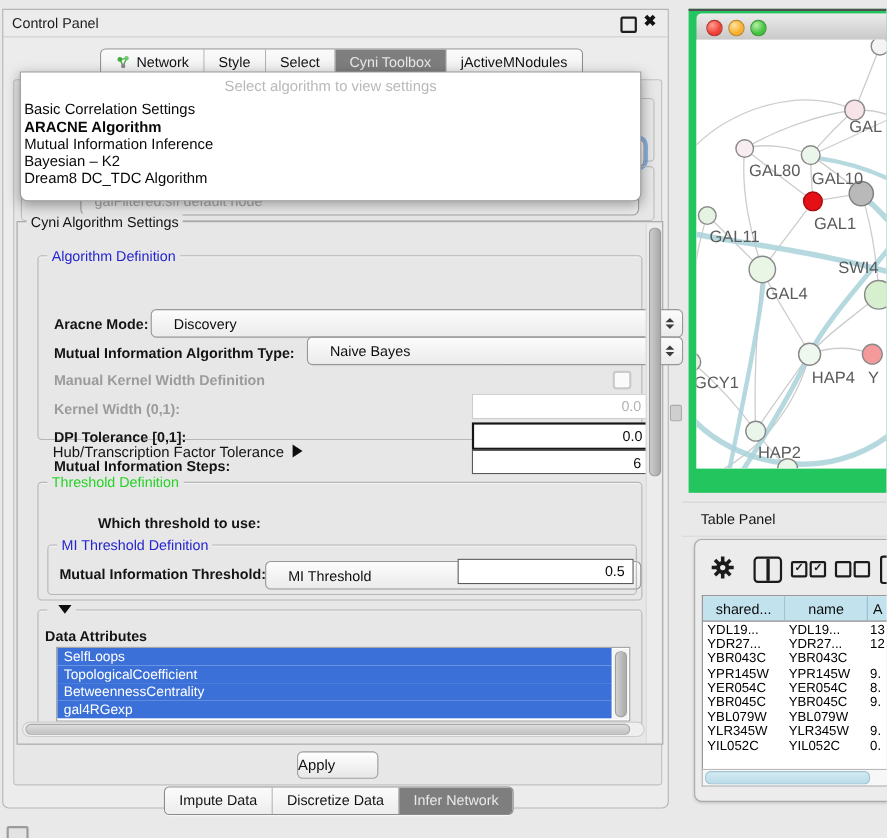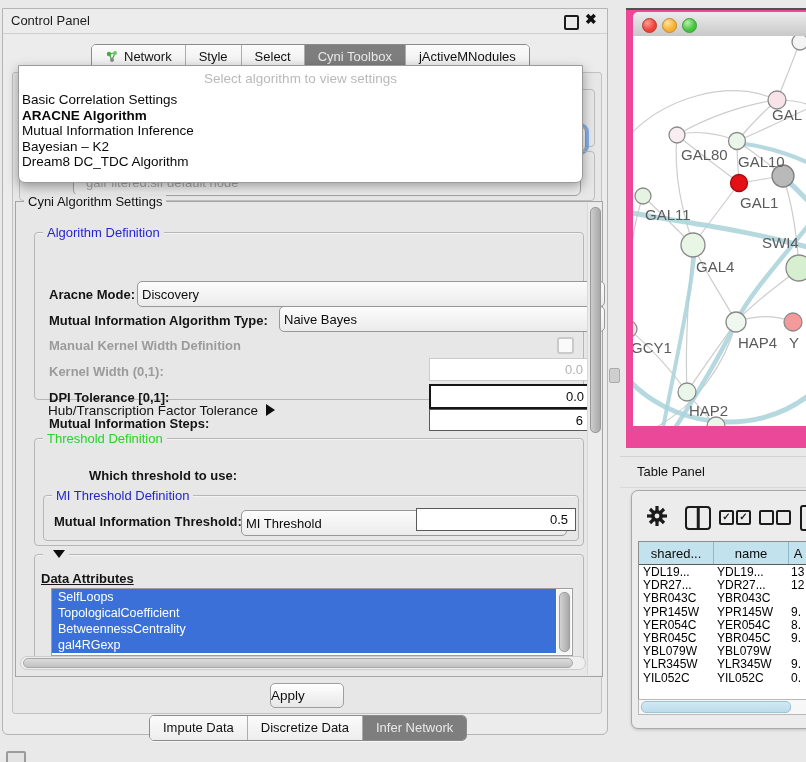--- a/index.html
+++ b/index.html
@@ -54,21 +54,21 @@
   .scrollpane{left:12px;top:192px;width:586px;height:474px;border:1px solid #a5a5a5;background:#e7e7e7;}
   .legend{position:absolute;top:-8px;left:8px;background:#e7e7e7;padding:0 4px;font-size:13px;color:#141414;white-space:nowrap;}
   .legend.blue{color:#2525cf;}
   .legend.green{color:#28d228;}
   .group{position:absolute;border:1px solid #b6b6b6;border-radius:4px;
     box-shadow:inset 0 1px 0 rgba(255,255,255,.55);}
   .lbl{position:absolute;font-size:13px;font-weight:bold;color:#141414;white-space:nowrap;}
   .lbl.dis{color:#9b9b9b;}
   .combo{position:absolute;background:linear-gradient(#fcfcfc,#ebebeb);border:1px solid #989898;
     border-radius:5px;font-size:13px;color:#0c0c0c;display:flex;align-items:center;
-    padding:0 24px 0 4px;white-space:nowrap;}
+    padding:0 24px 0 20px;white-space:nowrap;}
   .spinner{position:absolute;right:7px;top:50%;transform:translateY(-50%);display:flex;flex-direction:column;gap:2px;}
   .spinner i{display:block;width:0;height:0;border-left:4px solid transparent;border-right:4px solid transparent;}
   .spinner .up{border-bottom:4px solid #3c3c3c;}
   .spinner .dn{border-top:4px solid #3c3c3c;}
   .field{position:absolute;background:#fff;border:1px solid #5a5a5a;font-size:13px;color:#0a0a0a;
     display:flex;align-items:center;justify-content:flex-end;padding:0 7px;}
   .field.dis{border:1px solid #cccccc;color:#b3b3b3;}
   .field.strong{border:2px solid #161616;}
   .checkbox{position:absolute;width:13px;height:13px;border:2px solid #cacaca;border-radius:3px;background:#fafafa;}
   .tri-right{display:inline-block;width:0;height:0;border-top:6px solid transparent;border-bottom:6px solid transparent;
@@ -91,21 +91,21 @@
     background:linear-gradient(90deg,#cdcdcd,#a8a8a8);}
 
   .apply-btn{left:267px;top:674px;width:72px;height:23px;background:linear-gradient(#ffffff,#e7e7e7);
     border:1px solid #9f9f9f;border-radius:5px;font-size:13.5px;color:#101010;
     display:flex;align-items:center;}
 
   .mini-square{left:6px;top:751px;width:16px;height:16px;border:2px solid #9b9b9b;border-radius:2px;background:#e3e3e3;}
   .grip{left:609px;top:368px;width:9px;height:13px;border:1px solid #ababab;border-radius:2px;background:#cfcfcf;}
 
   
-  .netwin{left:626px;top:8px;width:180px;height:438px;background:#ec4899;border-top:2px solid #50504f;}
+  .netwin{left:626px;top:8px;width:180px;height:438px;background:#22c55e;border-top:2px solid #50504f;}
   .net-titlebar{position:absolute;left:7px;top:2px;right:0;height:25px;
     background:linear-gradient(#ececec,#c7c7c7);border-bottom:1px solid #919191;border-radius:5px 0 0 0;}
   .tlight{position:absolute;top:6px;width:13px;height:13px;border-radius:50%;}
   .tlight.red{left:9px;background:radial-gradient(circle at 35% 30%,#ff9d94,#ee4238 60%);border:1px solid #b5342c;}
   .tlight.yellow{left:29px;background:radial-gradient(circle at 35% 30%,#ffe2a0,#f6b02e 60%);border:1px solid #c2882a;}
   .tlight.green{left:49px;background:radial-gradient(circle at 35% 30%,#b7f0a8,#44c33e 60%);border:1px solid #3a9a35;}
   .net-canvas{position:absolute;left:7px;top:26px;width:173px;height:390px;background:#fff;overflow:hidden;}
 
   
   .tp-titlebar{left:620px;top:456px;width:186px;height:30px;border-top:1px solid #d2d2d2;border-bottom:1px solid #dadada;}
@@ -248,21 +248,21 @@
         <div class="field" style="left:372px;top:12px;width:144px;height:21px;">
           <span>0.5</span>
         </div>
       </div>
     </div>
 
     <div class="group" style="left:18px;top:352px;width:548px;height:108px;">
       <div class="legend" style="font-size:13.5px;">
         <span class="tri-down"></span>
       </div>
-      <div class="lbl" style="left:6px;top:16px;text-decoration:underline;">Data Attributes</div>
+      <div class="lbl" style="left:6px;top:16px;">Data Attributes</div>
       <div class="attr-list" style="left:16px;top:33px;width:520px;height:66px;" id="attr-list">
 
       <div class="attr-item">SelfLoops</div>
           <div class="attr-item">TopologicalCoefficient</div>
           <div class="attr-item">BetweennessCentrality</div>
           <div class="attr-item">gal4RGexp</div>
           <div class="list-vscroll">
             <div class="list-vthumb"></div>
           </div>
         </div>

